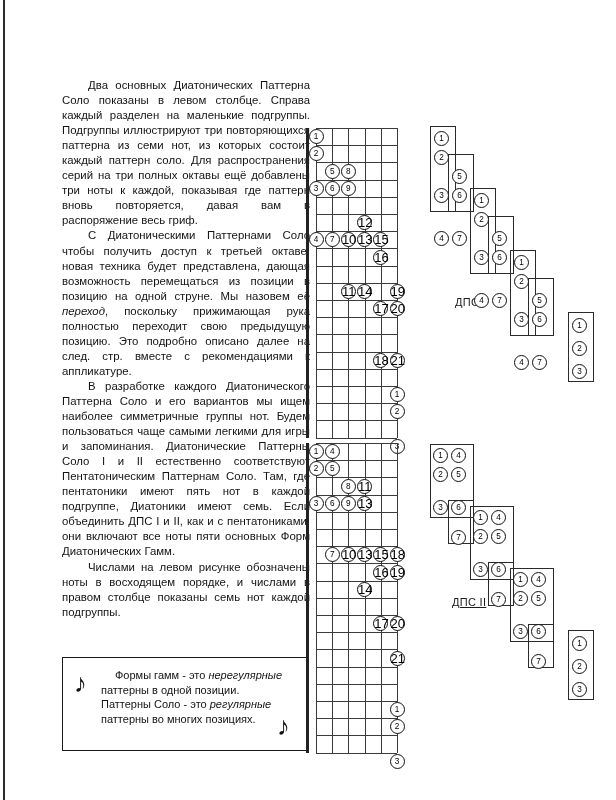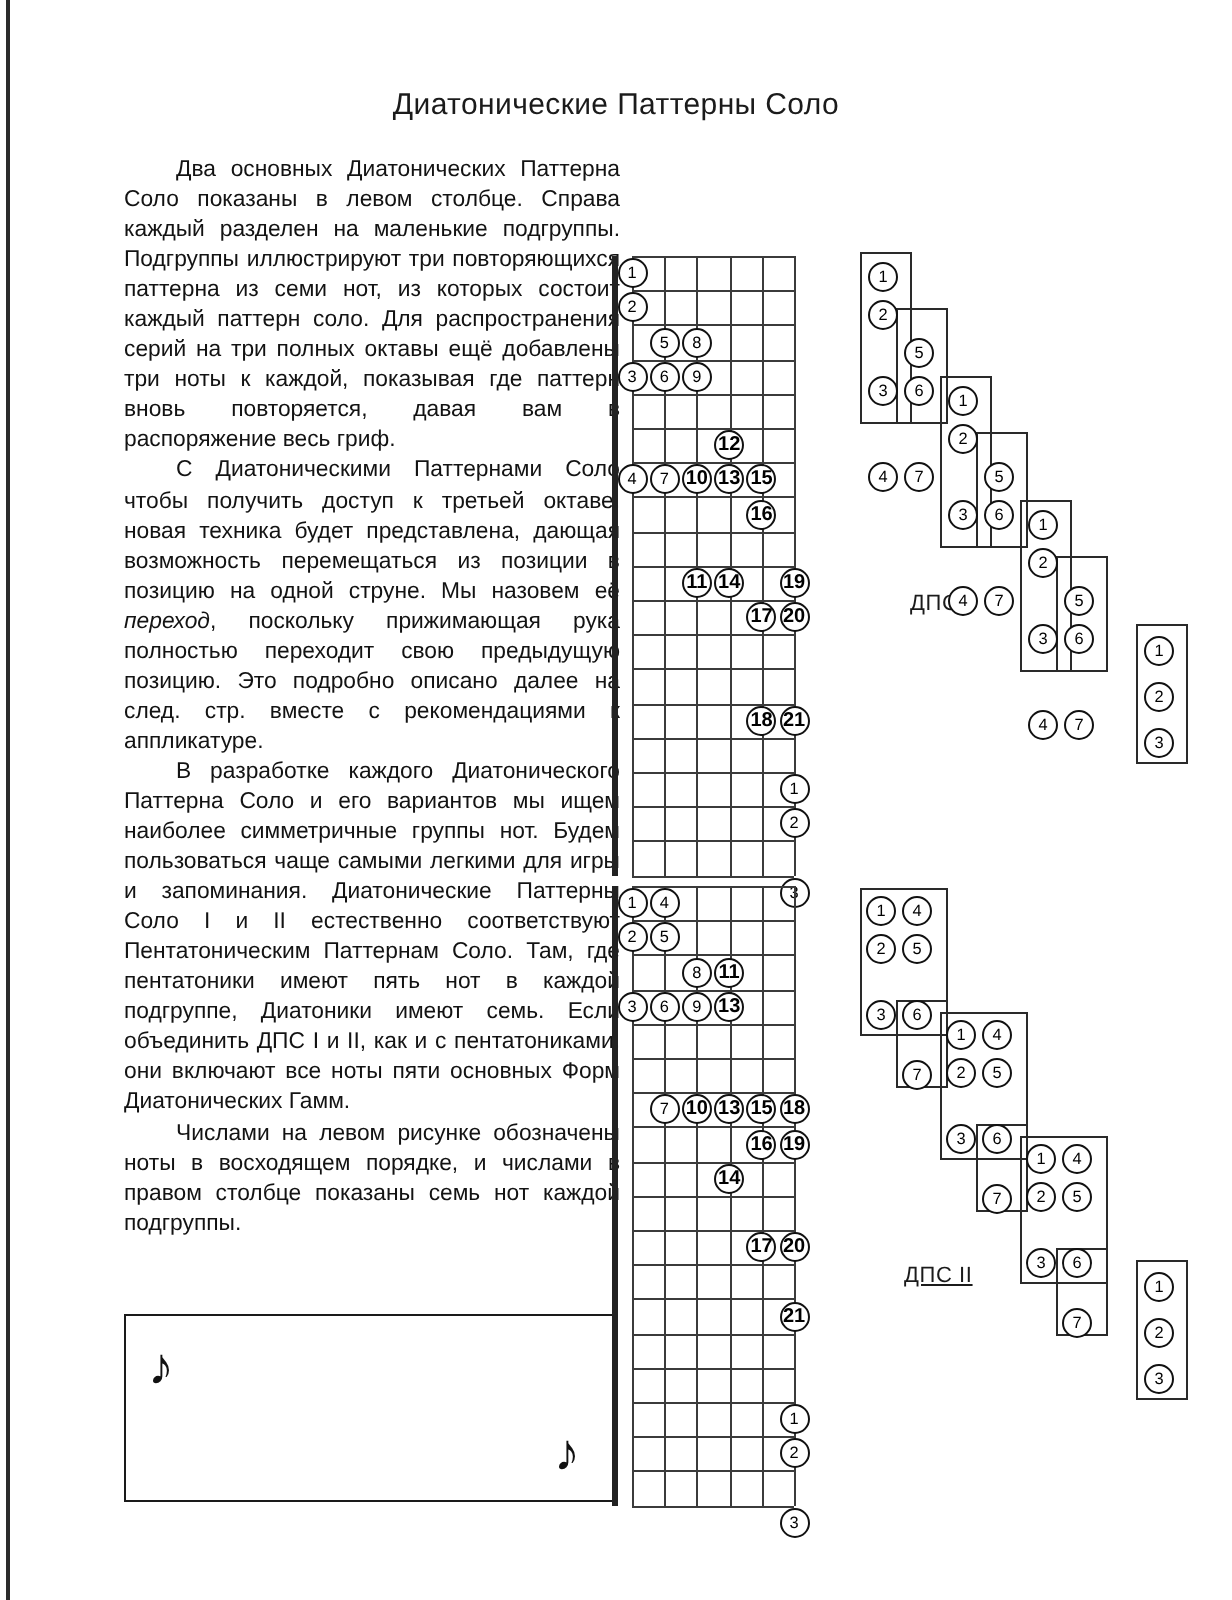--- a/index.html
+++ b/index.html
@@ -46,48 +46,54 @@
   .fb-nut{position:absolute;left:0;top:0;width:3px;height:100%;background:#222;}
   .fb-grid{position:absolute;left:10px;top:0;}
   .fb-grid .vline{position:absolute;top:0;width:1px;background:#3b3b3b;}
   .fb-grid .hline{position:absolute;left:0;height:1px;background:#3b3b3b;}
   .dot{
     position:absolute;width:15px;height:15px;border-radius:50%;
     border:1.5px solid #111;background:#fff;
     font-size:8.2px;line-height:13px;text-align:center;color:#000;
     box-sizing:border-box;font-family:"Liberation Sans", sans-serif;
   }
-  .dot.w2{font-size:10px;font-weight:bold;}
+  .dot.w2{font-size:13px;}
 
   
   .sub{position:absolute;}
   .sub .shape{position:absolute;border:1.7px solid #2a2a2a;background:#fff;box-sizing:border-box;}
   .sub .dot{z-index:3;}
   .sgroup-label{
     position:absolute;font-size:11px;color:#1b1b1b;letter-spacing:.3px;
   }
 </style>
 </head>
 <body>
 
 <div class="page">
   <div class="page-edge"></div>
 
-  <div id="title">Диатонические Паттерны Соло</div>
 
   <div id="textcol">
     <p>Два основных Диатонических Паттерна Соло показаны в левом столбце. Справа каждый разделен на маленькие подгруппы. Подгруппы иллюстрируют три повторяющихся паттерна из семи нот, из которых состоит каждый паттерн соло. Для распространения серий на три полных октавы ещё добавлены три ноты к каждой, показывая где паттерн вновь повторяется, давая вам в распоряжение весь гриф.</p>
     <p><span>С Диатоническими Паттернами Соло чтобы получить доступ к третьей октаве, новая техника будет представлена, дающая возможность перемещаться из позиции в позицию на одной струне. Мы назовем её <i>переход</i>, поскольку прижимающая рука полностью переходит свою предыдущую позицию. Это подробно описано далее на след. стр. вместе с рекомендациями к аппликатуре.</span></p>
     <p>В разработке каждого Диатонического Паттерна Соло и его вариантов мы ищем наиболее симметричные группы нот. Будем пользоваться чаще самыми легкими для игры и запоминания. Диатонические Паттерны Соло I и II естественно соответствуют Пентатоническим Паттернам Соло. Там, где пентатоники имеют пять нот в каждой подгруппе, Диатоники имеют семь. Если объединить ДПС I и II, как и с пентатониками, они включают все ноты пяти основных Форм Диатонических Гамм.</p>
     <p>Числами на левом рисунке обозначены ноты в восходящем порядке, и числами в правом столбце показаны семь нот каждой подгруппы.</p>
   </div>
 
   <div id="notebox">
     <span class="note-glyph" id="nb-note-1">♪</span>
     <span class="note-glyph" id="nb-note-2">♪</span>
+    <div class="nb-text">
+      <span class="ind"></span><span>Формы гамм - это</span>
+      <i>нерегулярные</i><span> паттерны в одной</span>
+      <span>позиции. Паттерны Соло - это</span>
+      <i>регулярные</i><span> паттерны во многих</span>
+      <span>позициях.</span>
+    </div>
   </div>
 
   <div id="fb1" class="fretboard" style="left: 306px; top: 128px; width: 101px; height: 309.6px;">
       <div class="fb-nut"></div>
       <div class="fb-grid" style="width: 81px; height: 309.6px;">
         <div class="vline" style="left: 0px; height: 309.6px;"></div>
         <div class="vline" style="left: 16.2px; height: 309.6px;"></div>
         <div class="vline" style="left: 32.4px; height: 309.6px;"></div>
         <div class="vline" style="left: 48.6px; height: 309.6px;"></div>
         <div class="vline" style="left: 64.8px; height: 309.6px;"></div>
@@ -253,14 +259,14 @@
       <div class="dot" style="left: 83px; top: 180px;">3</div>
       <div class="dot" style="left: 101px; top: 180px;">6</div>
       <div class="dot" style="left: 101px; top: 210px;">7</div>
       <div class="shape" style="left: 138px; top: 186px; width: 26px; height: 70px; background: transparent;"></div>
       <div class="dot" style="left: 142px; top: 192px;">1</div>
       <div class="dot" style="left: 142px; top: 215px;">2</div>
       <div class="dot" style="left: 142px; top: 238px;">3</div>
     </div>
 
   <div class="sgroup-label" id="lbl1" style="left:455px;top:296px;">ДПС I</div>
-  <div class="sgroup-label" id="lbl2" style="left:452px;top:632px;text-decoration:underline;">ДПС II</div>
+  <div class="sgroup-label" id="lbl2" style="left:452px;top:596px;text-decoration:underline;">ДПС II</div>
 </div>
 
 </body></html>

